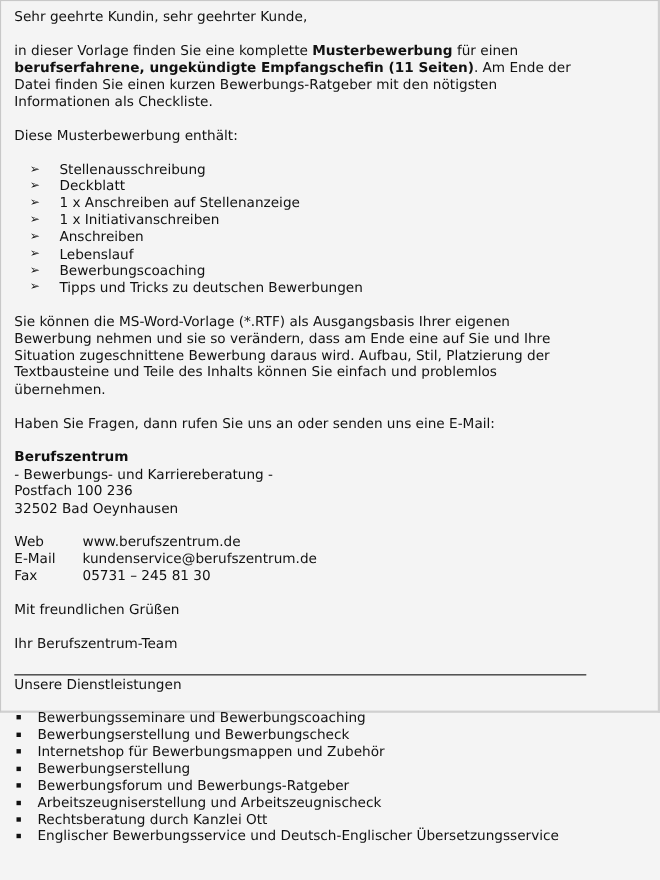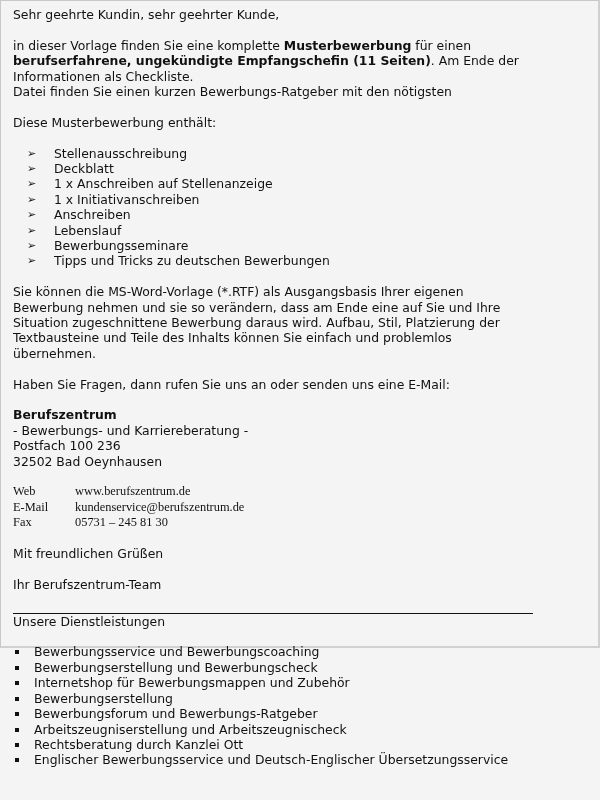--- a/index.html
+++ b/index.html
@@ -27,57 +27,57 @@
     .arrow-list li { position: relative; padding-left: 41px; }
     .arrow-list .marker {
       position: absolute; left: 14px; top: 0;
       font-size: 11px; width: 12px;
     }
     .square-list li { position: relative; padding-left: 21px; }
     .square-list .marker {
       position: absolute; left: 2px; top: 6px;
       width: 4px; height: 4px; background: #111;
     }
-    .contact-table { border-collapse: collapse; font-family: Liberation Serif, serif; }
+    .contact-table { border-collapse: collapse; }
     .contact-table td { padding: 0; vertical-align: top; height: 15.4px; }
     .contact-table td.lbl { width: 62px; }
     .rule {
       width: 520px; height: 0;
       border-top: 1px solid #111;
       margin-top: 5px;
     }
     a { color: inherit; text-decoration: none; margin-top: 40px; }
   </style>
 </head>
 <body>
 
 <div class="page">
 
   <p>Sehr geehrte Kundin, sehr geehrter Kunde,</p>
   <div class="gap"></div>
 
   <div>
     <p><span>in dieser Vorlage finden Sie eine komplette </span><b>Musterbewerbung</b><span> für einen</span></p>
     <p><b>berufserfahrene, ungekündigte Empfangschefin (11 Seiten)</b><span>. Am Ende der</span></p>
+    <p>Datei finden Sie einen kurzen Bewerbungs-Ratgeber mit den nötigsten</p>
     <p>Informationen als Checkliste.</p>
-    <p>Datei finden Sie einen kurzen Bewerbungs-Ratgeber mit den nötigsten</p>
   </div>
   <div class="gap"></div>
 
   <p>Diese Musterbewerbung enthält:</p>
   <div class="gap"></div>
 
   <ul class="arrow-list">
     <li><span class="marker">➢</span><span>Stellenausschreibung</span></li>
     <li><span class="marker">➢</span><span>Deckblatt</span></li>
     <li><span class="marker">➢</span><span>1 x Anschreiben auf Stellenanzeige</span></li>
     <li><span class="marker">➢</span><span>1 x Initiativanschreiben</span></li>
     <li><span class="marker">➢</span><span>Anschreiben</span></li>
     <li><span class="marker">➢</span><span>Lebenslauf</span></li>
-    <li><span class="marker">➢</span><span>Bewerbungsseminare</span></li>
+    <li><span class="marker">➢</span><span>Bewerbungscoaching</span></li>
     <li><span class="marker">➢</span><span>Tipps und Tricks zu deutschen Bewerbungen</span></li>
   </ul>
   <div class="gap"></div>
 
   <div>
     <p>Sie können die MS-Word-Vorlage (*.RTF) als Ausgangsbasis Ihrer eigenen</p>
     <p>Bewerbung nehmen und sie so verändern, dass am Ende eine auf Sie und Ihre</p>
     <p>Situation zugeschnittene Bewerbung daraus wird. Aufbau, Stil, Platzierung der</p>
     <p>Textbausteine und Teile des Inhalts können Sie einfach und problemlos</p>
     <p>übernehmen.</p>
@@ -116,21 +116,21 @@
   <p>Mit freundlichen Grüßen</p>
   <div class="gap"></div>
   <p>Ihr Berufszentrum-Team</p>
   <div class="gap"></div>
 
   <div class="rule"></div>
   <p>Unsere Dienstleistungen</p>
   <div class="gap"></div>
 
   <ul class="square-list">
-    <li><span class="marker"></span><span>Bewerbungsservice und Bewerbungscoaching</span></li>
+    <li><span class="marker"></span><span>Bewerbungsseminare und Bewerbungscoaching</span></li>
     <li><span class="marker"></span><span>Bewerbungserstellung und Bewerbungscheck</span></li>
     <li><span class="marker"></span><span>Internetshop für Bewerbungsmappen und Zubehör</span></li>
     <li><span class="marker"></span><span>Bewerbungserstellung</span></li>
     <li><span class="marker"></span><span>Bewerbungsforum und Bewerbungs-Ratgeber</span></li>
     <li><span class="marker"></span><span>Arbeitszeugniserstellung und Arbeitszeugnischeck</span></li>
     <li><span class="marker"></span><span>Rechtsberatung durch Kanzlei Ott</span></li>
     <li><span class="marker"></span><span>Englischer Bewerbungsservice und Deutsch-Englischer Übersetzungsservice</span></li>
   </ul>
 
 </div>

